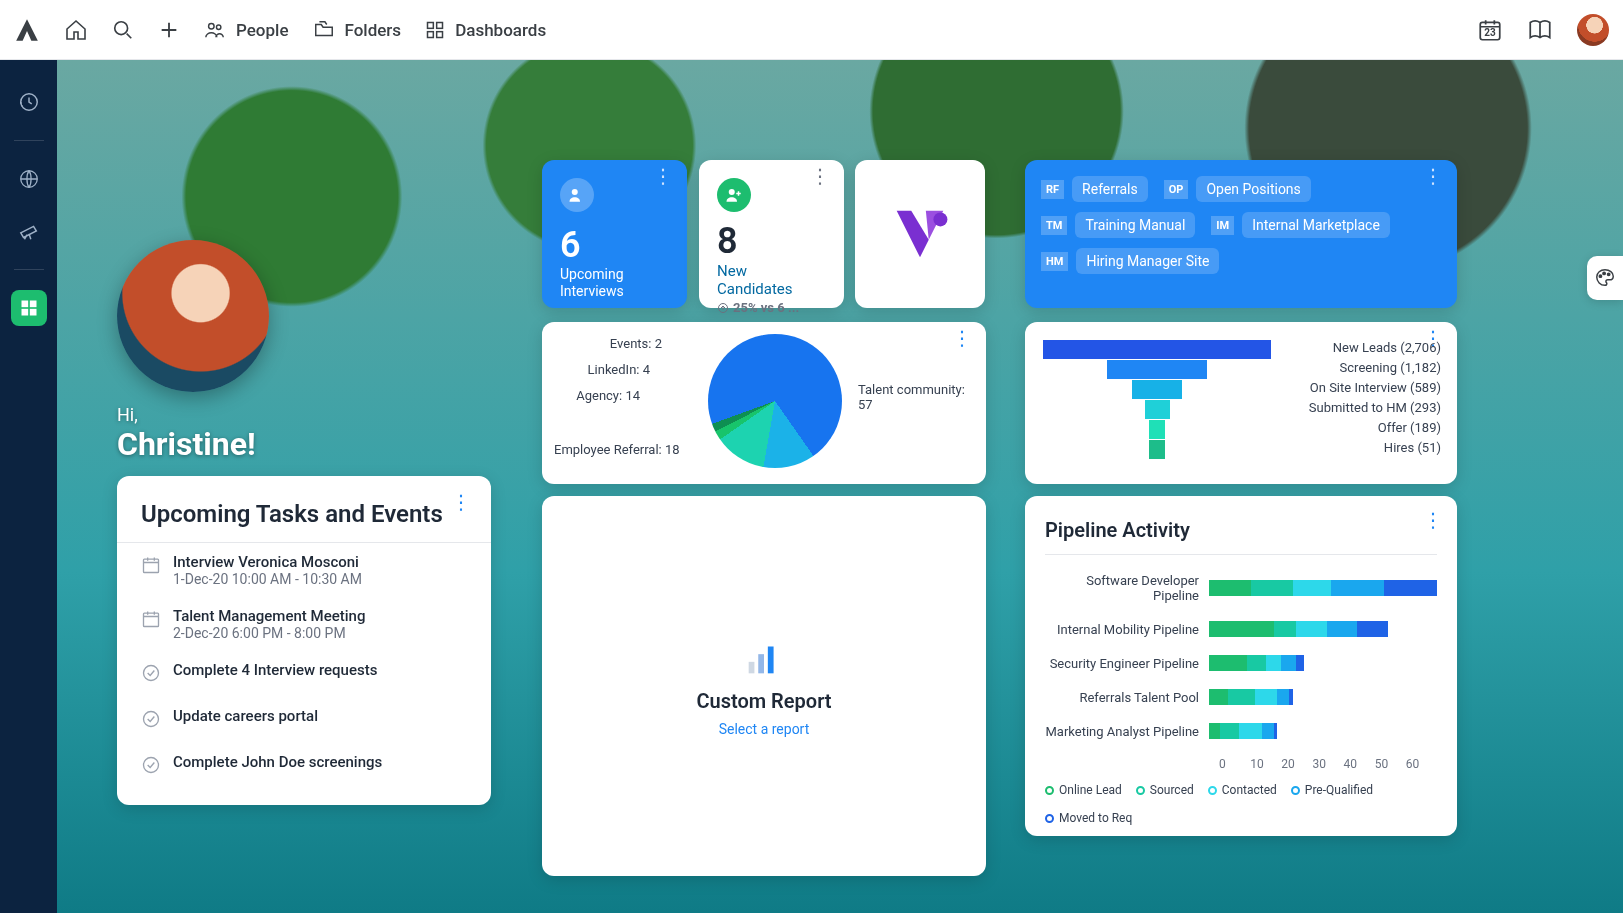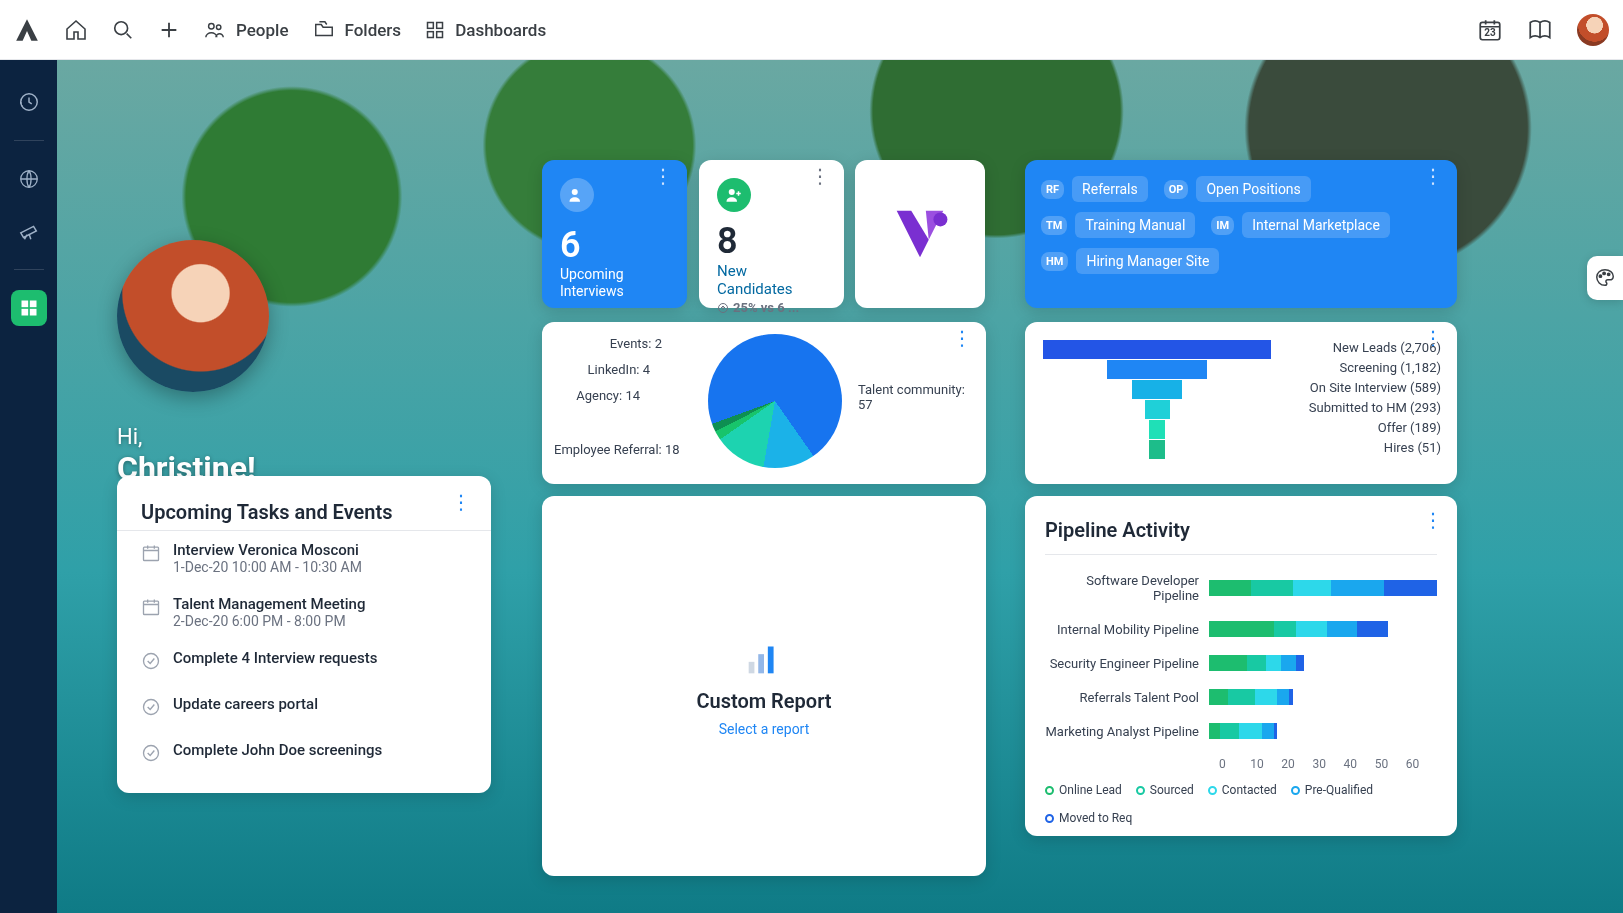--- a/index.html
+++ b/index.html
@@ -22,21 +22,21 @@
       radial-gradient(circle at 15% 16%, #2f7b34 0 7%, transparent 7.3%),
       radial-gradient(circle at 34% 10%, #357d3a 0 8%, transparent 8.3%),
       radial-gradient(circle at 60% 6%, #2f6d33 0 10%, transparent 10.3%),
       radial-gradient(circle at 85% 8%, #3a4b3c 0 9%, transparent 9.3%),
       linear-gradient(180deg, #6aa8a2 0%, #2fa0a8 60%, #0f7b86 100%);
     padding: 40px 44px;
     overflow:hidden;
   }
   .greet { position:absolute; left:60px; top:180px; }
   .avatar-big { width:152px; height:152px; border-radius:50%; background: radial-gradient(circle at 55% 35%, #f6d3b8 0 22%, #c24e2a 23% 60%, #1a4a63 61% 100%); box-shadow:0 6px 20px rgba(0,0,0,.3); }
-  .hi { margin-top:32px; color:#fff; font-size:22px; text-shadow:0 1px 4px rgba(0,0,0,.4); }
+  .hi { margin-top:12px; color:#fff; font-size:18px; text-shadow:0 1px 4px rgba(0,0,0,.4); }
   .name { color:#fff; font-size:32px; font-weight:700; text-shadow:0 1px 4px rgba(0,0,0,.4); }
   .card { background:#fff; border-radius:12px; box-shadow:0 4px 16px rgba(0,0,0,.15); position:absolute; }
   .ellipsis { position:absolute; top:14px; right:14px; color:#6b7280; cursor:pointer; font-size:20px; letter-spacing:0; line-height:4px; }
   .ellipsis.blue { color:#cfe3ff; }
 
   
   .c-interviews { left:485px; top:100px; width:145px; height:148px; background:#1f86f4; color:#fff; padding:18px; }
   .stat-ico { width:34px; height:34px; border-radius:50%; background:rgba(255,255,255,.25); display:flex;align-items:center;justify-content:center; }
   .c-interviews .big { font-size:36px; font-weight:600; margin-top:12px; }
   .c-interviews .sub { font-size:14px; line-height:1.2; }
@@ -45,21 +45,21 @@
   .c-candidates .ico { width:34px; height:34px; border-radius:50%; background:#1dbd6f; display:flex;align-items:center;justify-content:center; color:#fff; }
   .c-candidates .big { font-size:36px; font-weight:600; margin-top:8px; color:#1f2937; }
   .c-candidates .sub { font-size:15px; color:#0369a1; }
   .c-candidates .delta { font-size:13px; color:#6b7280; display:flex; align-items:center; gap:4px; margin-top:2px;font-weight:bold; }
 
   .c-logo { left:798px; top:100px; width:130px; height:148px; display:flex; align-items:center; justify-content:center; }
 
   .c-links { left:968px; top:100px; width:432px; height:148px; background:#1f86f4; color:#fff; padding:16px; }
   .link-grid { display:flex; flex-wrap:wrap; gap:10px 16px; }
   .pill { display:flex; align-items:center; gap:8px; }
-  .pill-tag { background:rgba(255,255,255,.22); color:#fff; font-size:11px; font-weight:700; border-radius:8px; padding:3px 5px; }
+  .pill-tag { background:rgba(255,255,255,.22); color:#fff; font-size:11px; font-weight:700; border-radius:0; padding:3px 5px; }
   .pill-txt { background:rgba(255,255,255,.18); color:#fff; font-size:14px; border-radius:6px; padding:5px 10px; }
 
   
   .c-pie { left:485px; top:262px; width:444px; height:162px; }
   .pie { position:absolute; left:166px; top:12px; width:134px; height:134px; border-radius:50%;
     background: conic-gradient(from -40deg,
       #1774ef 0deg 185deg,
       #1bb2e8 185deg 230deg,
       #1dd3b0 230deg 275deg,
       #18c46b 275deg 283deg,
@@ -69,21 +69,21 @@
   .pie-lbl { position:absolute; font-size:13px; color:#374151; white-space:nowrap; }
 
   
   .c-funnel { left:968px; top:262px; width:432px; height:162px; }
   .funnel { position:absolute; left:18px; top:18px; width:228px; }
   .f-row { margin:0 auto; }
   .f-lbl { position:absolute; right:16px; font-size:13px; color:#374151; white-space:nowrap; }
 
   
   .c-tasks { left:60px; top:416px; width:374px; min-height:256px; padding:24px 0 16px; }
-  .c-tasks h3 { font-size:20px; font-weight:600; color:#1f2937; padding:0 24px 6px; border-bottom:1px solid #e5e7eb; }
+  .c-tasks h3 { font-size:24px; font-weight:600; color:#1f2937; padding:0 24px 14px; border-bottom:1px solid #e5e7eb; }
   .task-row { display:flex; gap:12px; padding:10px 24px; align-items:flex-start; }
   .task-row .mi { color:#9ca3af; margin-top:2px; flex-shrink:0; }
   .task-row .tt { font-size:15px; color:#1f2937; font-weight:500; }
   .task-row .ts { font-size:14px; color:#6b7280; }
 
   
   .c-report { left:485px; top:436px; width:444px; height:380px; display:flex; flex-direction:column; align-items:center; justify-content:center; gap:8px; }
   .c-report .rt { font-size:20px; font-weight:600; color:#1f2937; }
   .c-report .rl { font-size:14px; color:#1f86f4; cursor:pointer; }
 

